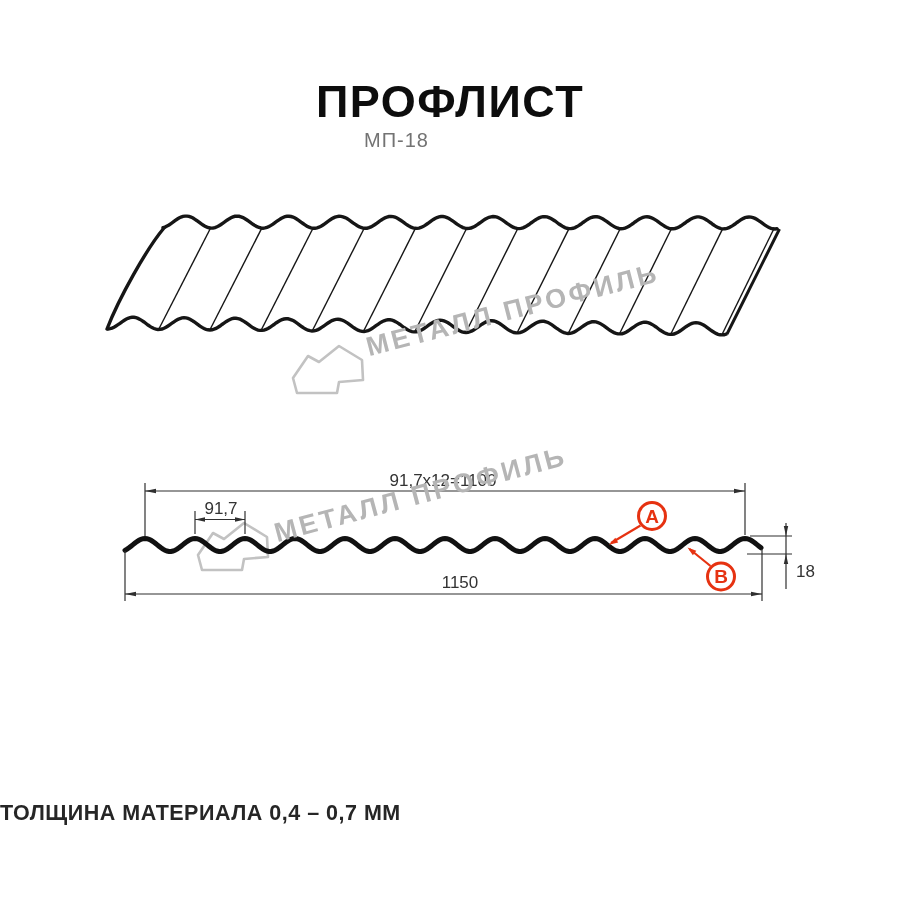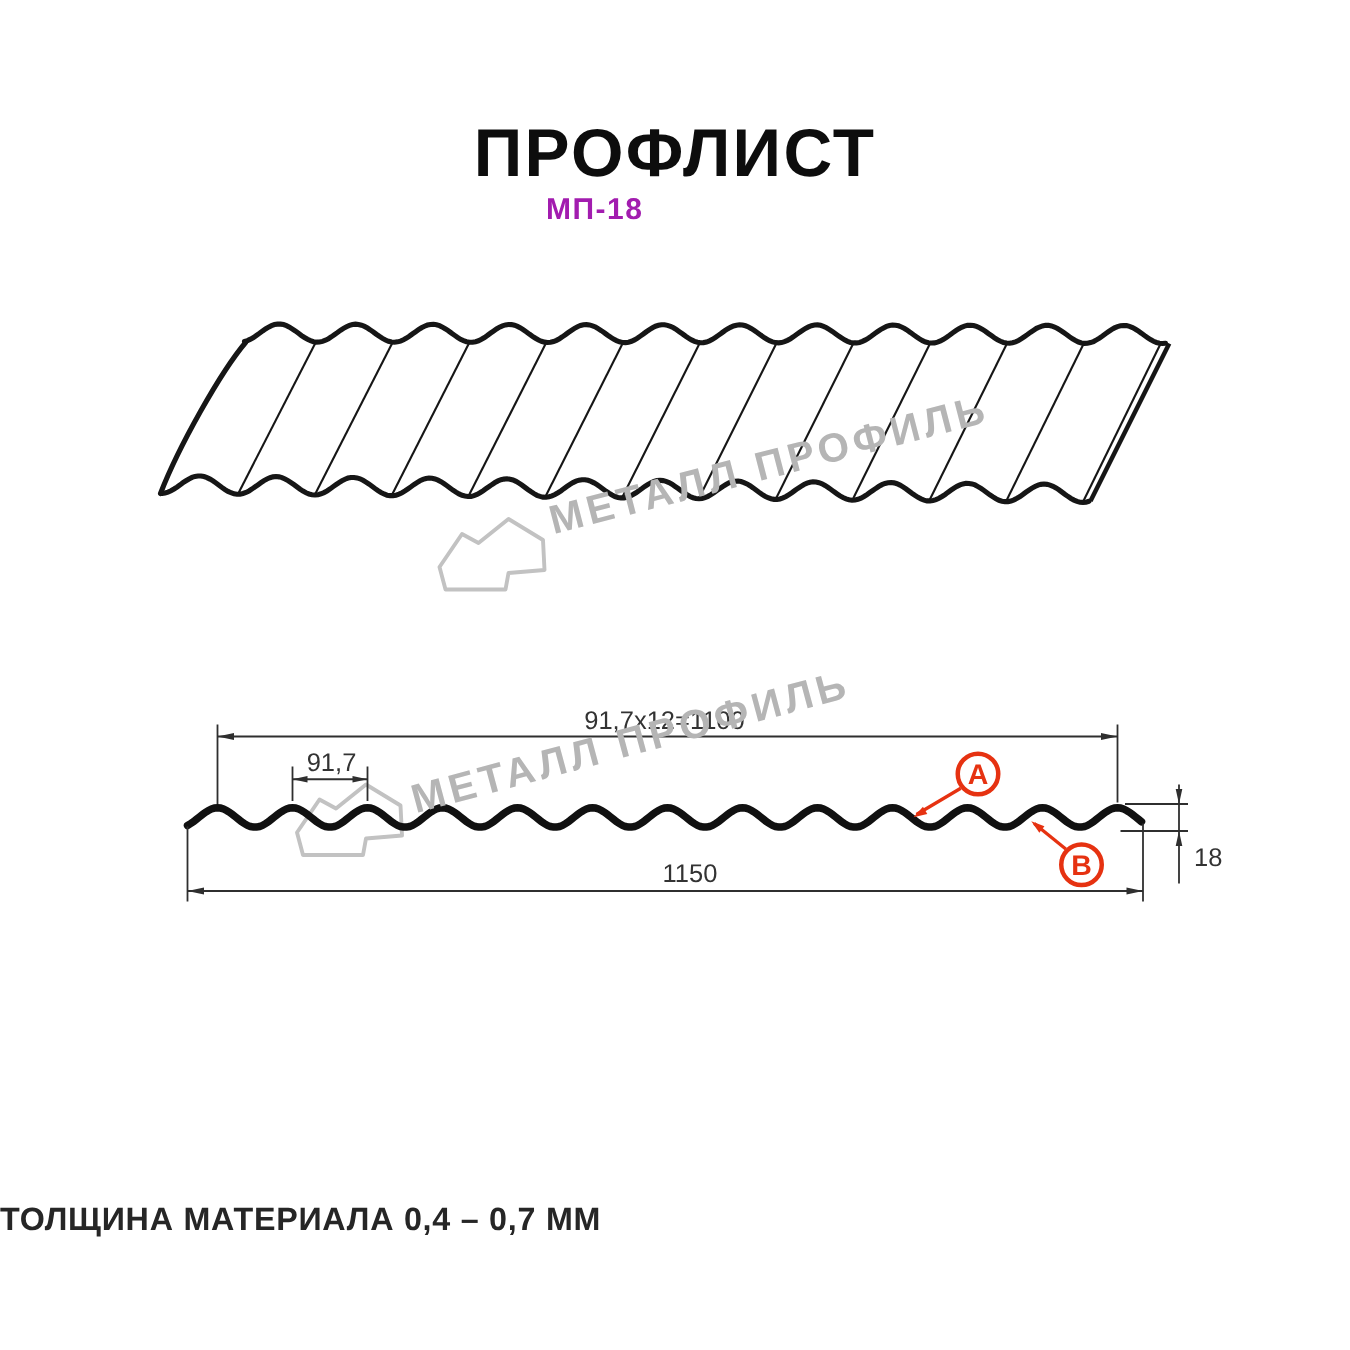--- a/index.html
+++ b/index.html
@@ -8,21 +8,21 @@
     font-family:"Liberation Sans", sans-serif;overflow:hidden;
   }
   .abs{position:absolute;}
   #title{
     left:0;top:76px;width:900px;text-align:center;
     font-size:45px;font-weight:800;letter-spacing:1.5px;color:#0d0d0d;
     margin:0;
   }
   #subtitle{
     left:0;top:129px;width:793px;text-align:center;
-    font-size:20px;font-weight:700;letter-spacing:1px;color:#a21caf;
+    font-size:20px;font-weight:400;letter-spacing:1px;color:#737373;
   }
   #footer-note{
     left:0;top:801px;width:900px;text-align:left;
     font-size:21.5px;font-weight:600;letter-spacing:0.5px;color:#262626;
   }
   .wm-text{
     white-space:nowrap;font-weight:bold;font-size:27px;letter-spacing:3px;
     color:#b5b5b5;transform-origin:0 0;user-select:none;
   }
   #wm-text-1{left:363px;top:333px;transform:rotate(-14.5deg);}

